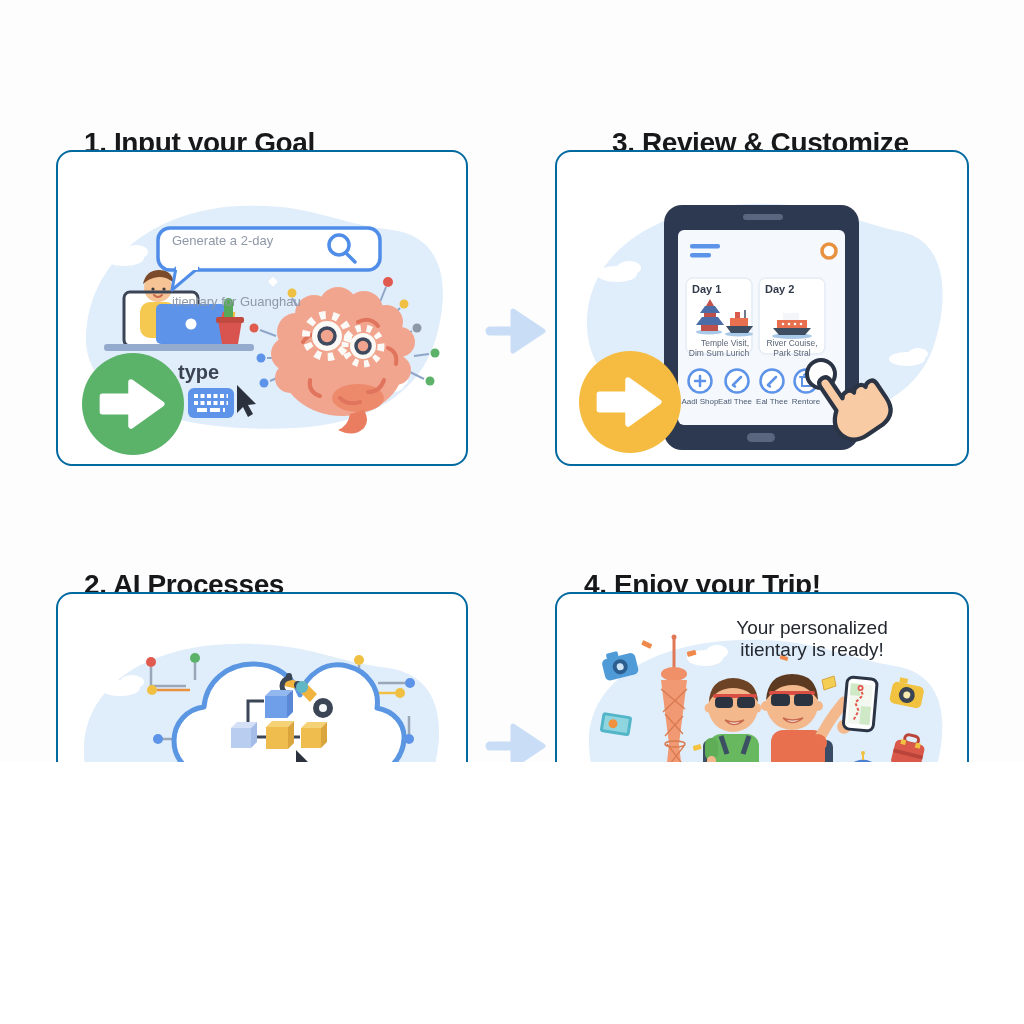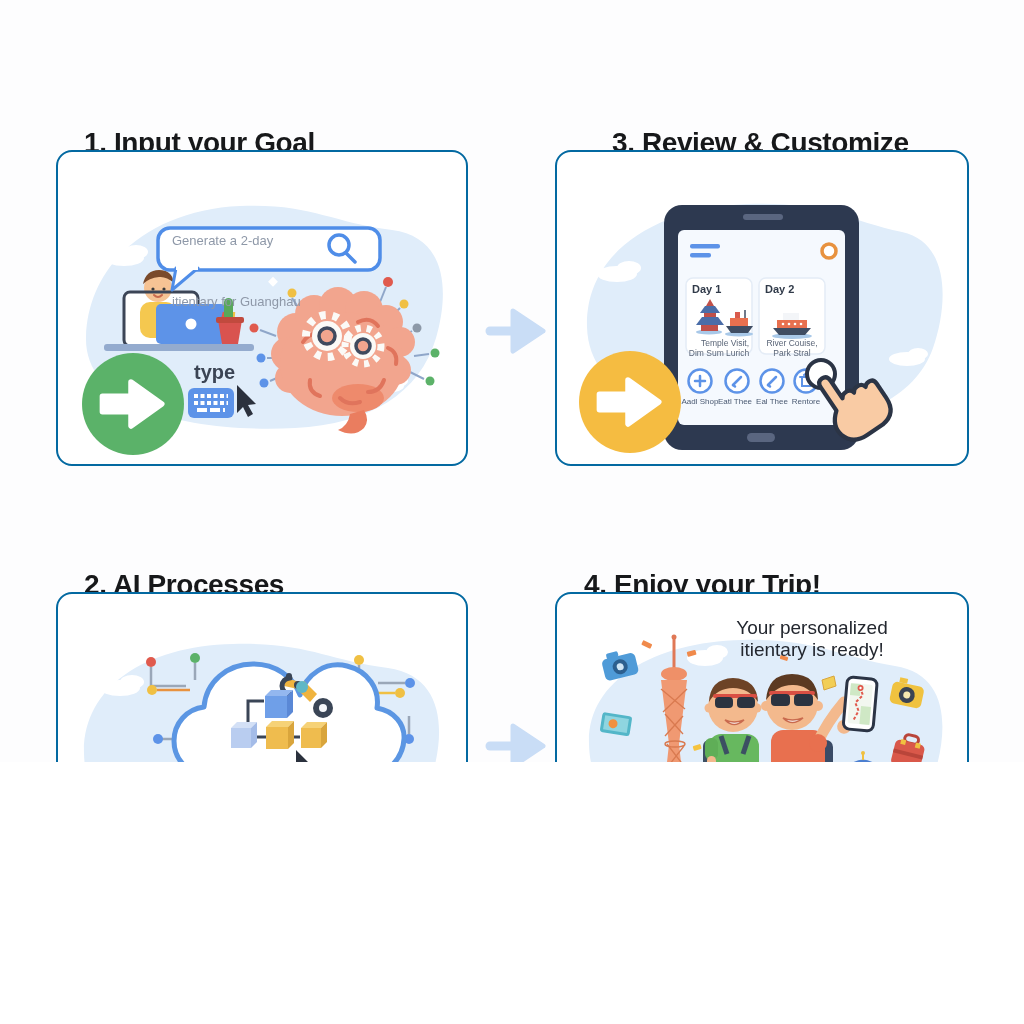--- a/index.html
+++ b/index.html
@@ -158,21 +158,21 @@
   </g>
   <polygon points="179,233 179,261 185,255 190,265 195,262 190,253 198,252" fill="#2b313d"></polygon>
 
   <g>
     <circle cx="75" cy="252" r="51" fill="#5bb269"></circle>
     <use href="#arrowGlyph" transform="translate(73,252) scale(1.1)"></use>
   </g>
 </svg>
   <div class="bubble-text" style="left:114px;top:81px;">Generate a 2-day</div>
   <div class="bubble-text" style="left:114px;top:97px;margin-top:45px;">itientary for Guanghau</div>
-  <div class="type-label" style="left:136px;top:209px;">type</div>
+  <div class="type-label" style="left:120px;top:209px;">type</div>
 </div>
 
 
 <div class="card" style="left:555px;top:150px;width:410px;height:312px;">
 <svg width="410" height="312" viewBox="0 0 410 312">
   <path d="M30,175 C28,103 95,56 190,52 C265,49 290,68 345,80 C392,90 392,150 376,196 C358,247 300,272 225,275 C135,279 32,252 30,175 Z" fill="#e0edfa"></path>
   <g fill="#ffffff">
     <ellipse cx="60" cy="122" rx="20" ry="8"></ellipse>
           <ellipse cx="72" cy="116" rx="12" ry="7"></ellipse>
     <ellipse cx="350" cy="207" rx="18" ry="7"></ellipse>

